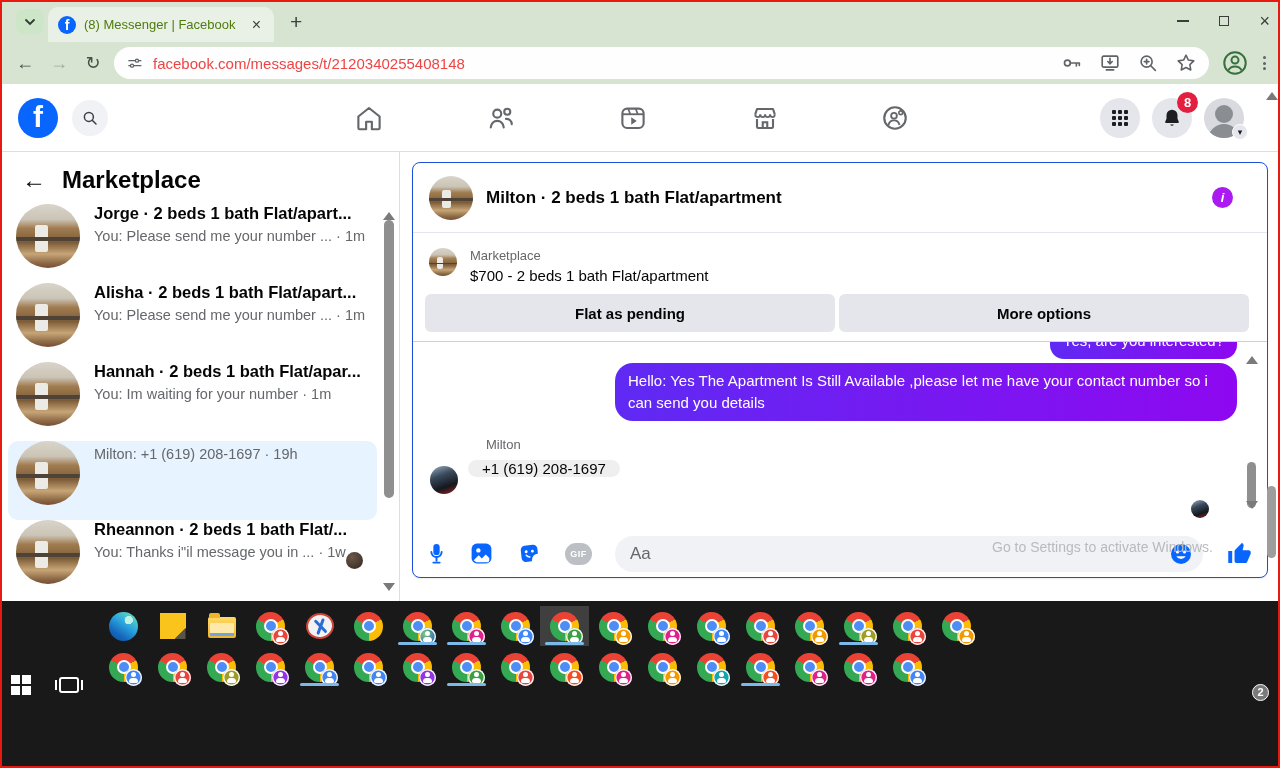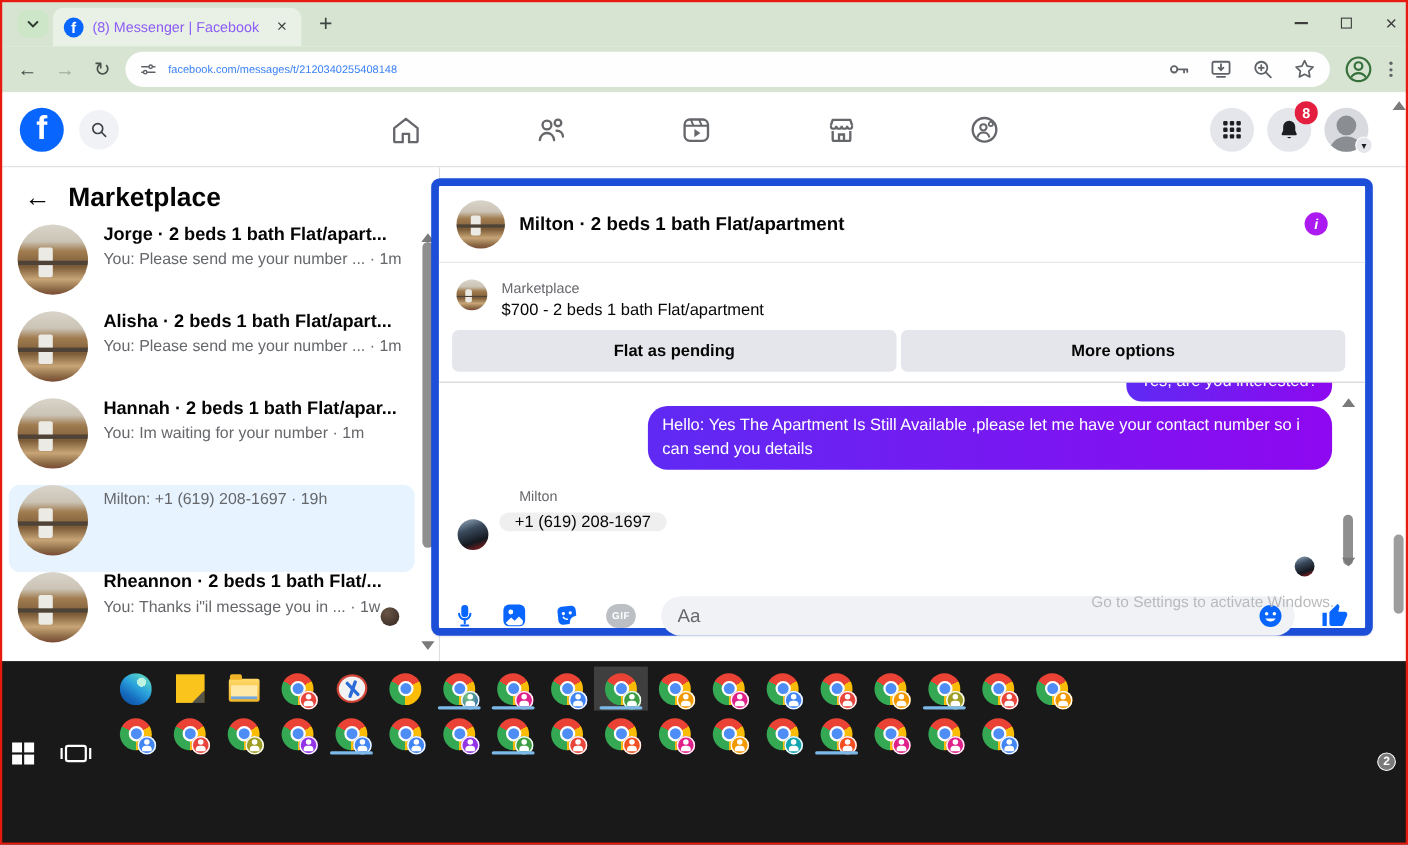--- a/index.html
+++ b/index.html
@@ -6,33 +6,33 @@
   html,body { width:1280px; height:768px; overflow:hidden; }
   body { font-family:"Liberation Sans","DejaVu Sans",sans-serif; background:#fff; position:relative; }
   #screen { position:absolute; inset:0; }
   .frame { position:absolute; inset:0; border:2px solid #e8190f; z-index:400; pointer-events:none; }
 
   
   .tabstrip { position:absolute; left:0; top:0; right:0; height:42px; background:#d6e4d1; }
   .tab-search-btn { position:absolute; left:16px; top:9px; width:28px; height:25px; border-radius:8px; background:#cde6c8; display:flex; align-items:center; justify-content:center; }
   .tab { position:absolute; left:48px; top:7px; width:226px; height:35px; background:#e9f0e5; border-radius:10px 10px 0 0; display:flex; align-items:center; padding:0 10px; gap:8px; }
   .favicon { width:18px; height:18px; border-radius:50%; background:#0866ff; color:#fff; font-weight:bold; font-size:14px; display:flex; align-items:center; justify-content:center; }
-  .tab-title { font-size:13px; color:#8b5cf6; flex:1; white-space:nowrap; overflow:hidden; }
+  .tab-title { font-size:13px; color:#4d7c0f; flex:1; white-space:nowrap; overflow:hidden; }
   .tab-close { font-size:16px; color:#3c4540; padding:0 3px; }
   .new-tab { position:absolute; left:290px; top:10px; font-size:21px; color:#3c4540; }
   .win-controls { position:absolute; right:10px; top:0; height:42px; display:flex; align-items:center; gap:30px; }
   .wc-min { width:12px; height:2px; background:#3c3c3c; }
   .wc-restore { width:10px; height:10px; border:1.3px solid #3c3c3c; position:relative; background:#d6e4d1; }
   .wc-restore::before { content:''; position:absolute; left:2px; top:-4px; width:9px; height:9px; border:1.3px solid #3c3c3c; z-index:-1; }
   .wc-close { font-size:18px; color:#3c3c3c; line-height:1; }
   .toolbar { position:absolute; left:0; top:42px; right:0; height:42px; background:#d6e4d1; display:flex; align-items:center; }
   .nav-btn { font-size:18px; color:#474f49; width:34px; text-align:center; }
   .nav-btn.disabled { color:#9fae9c; }
   .urlbar { height:32px; background:#fefefe; border-radius:16px; margin-left:4px; flex:1; display:flex; align-items:center; padding:0 12px; gap:10px; }
-  .url-text { font-size:10px; color:#3b82f6; flex:1; }
+  .url-text { font-size:15px; color:#ef4444; flex:1; }
   .url-icons { display:flex; align-items:center; gap:16px; }
   .toolbar-right { display:flex; align-items:center; gap:14px; padding:0 14px 0 12px; }
   .dots-v { display:flex; flex-direction:column; gap:2.5px; }
   .dots-v i { width:3px; height:3px; border-radius:50%; background:#5f6368; }
 
   
   .fb-header { position:absolute; left:0; top:84px; right:0; height:68px; background:#fff; border-bottom:1px solid #dcdee2; z-index:5; }
   .fb-logo { position:absolute; left:18px; top:14px; width:40px; height:40px; border-radius:50%; background:#0866ff; color:#fff; font-size:30px; font-weight:bold; text-align:center; line-height:38px; }
   .fb-search { position:absolute; left:72px; top:16px; width:36px; height:36px; border-radius:50%; background:#f0f2f5; display:flex; align-items:center; justify-content:center; }
   .fb-nav-ic { position:absolute; top:19px; width:30px; height:30px; }
@@ -61,21 +61,21 @@
   .convo-text { min-width:0; }
   .convo-title { font-size:16.5px; font-weight:bold; color:#050505; white-space:nowrap; }
   .convo-sub { font-size:14.5px; color:#65676b; margin-top:5px; white-space:nowrap; }
   .seen-dot { position:absolute; right:14px; top:32px; width:17px; height:17px; border-radius:50%; background:radial-gradient(circle at 35% 30%,#6b5648,#32261f); }
   .sb-scroll { position:absolute; right:3px; top:50px; bottom:0; width:14px; }
   .tri-up { width:0; height:0; border:6px solid transparent; border-bottom:8px solid #7a7a7a; margin:0 auto; }
   .tri-down { width:0; height:0; border:6px solid transparent; border-top:8px solid #7a7a7a; margin:0 auto; }
   .sb-thumb { position:absolute; left:2px; top:18px; width:10px; height:278px; background:#8f8f8f; border-radius:5px; }
 
   
-  .chat-card { position:absolute; left:392px; top:10px; width:856px; height:416px; background:#fff; border:7px solid #1d4ed8; border-radius:8px; box-shadow:0 1px 2px rgba(0,0,0,.08); }
+  .chat-card { position:absolute; left:412px; top:10px; width:856px; height:416px; background:#fff; border:1px solid #1d4ed8; border-radius:8px; box-shadow:0 1px 2px rgba(0,0,0,.08); }
   .chat-head { height:70px; border-bottom:1px solid #e4e6eb; display:flex; align-items:center; padding:0 16px; gap:13px; position:relative; }
   .av-kitchen.sm { width:44px; height:44px; }
   .av-kitchen.xs { width:28px; height:28px; }
   .chat-title { font-size:17px; font-weight:bold; color:#050505; }
   .info-i { position:absolute; right:34px; top:24px; width:21px; height:21px; border-radius:50%; background:#ab1af0; color:#fff; font-size:13px; font-weight:bold; font-style:italic; text-align:center; line-height:21px; }
   .mk-block { height:108px; position:relative; }
   .mk-row { display:flex; gap:13px; padding:15px 0 0 16px; }
   .mk-label { font-size:13px; color:#65676b; }
   .mk-listing { font-size:15px; color:#050505; margin-top:4px; }
   .mk-btns { position:absolute; left:12px; right:18px; bottom:9px; display:flex; gap:4px; }

